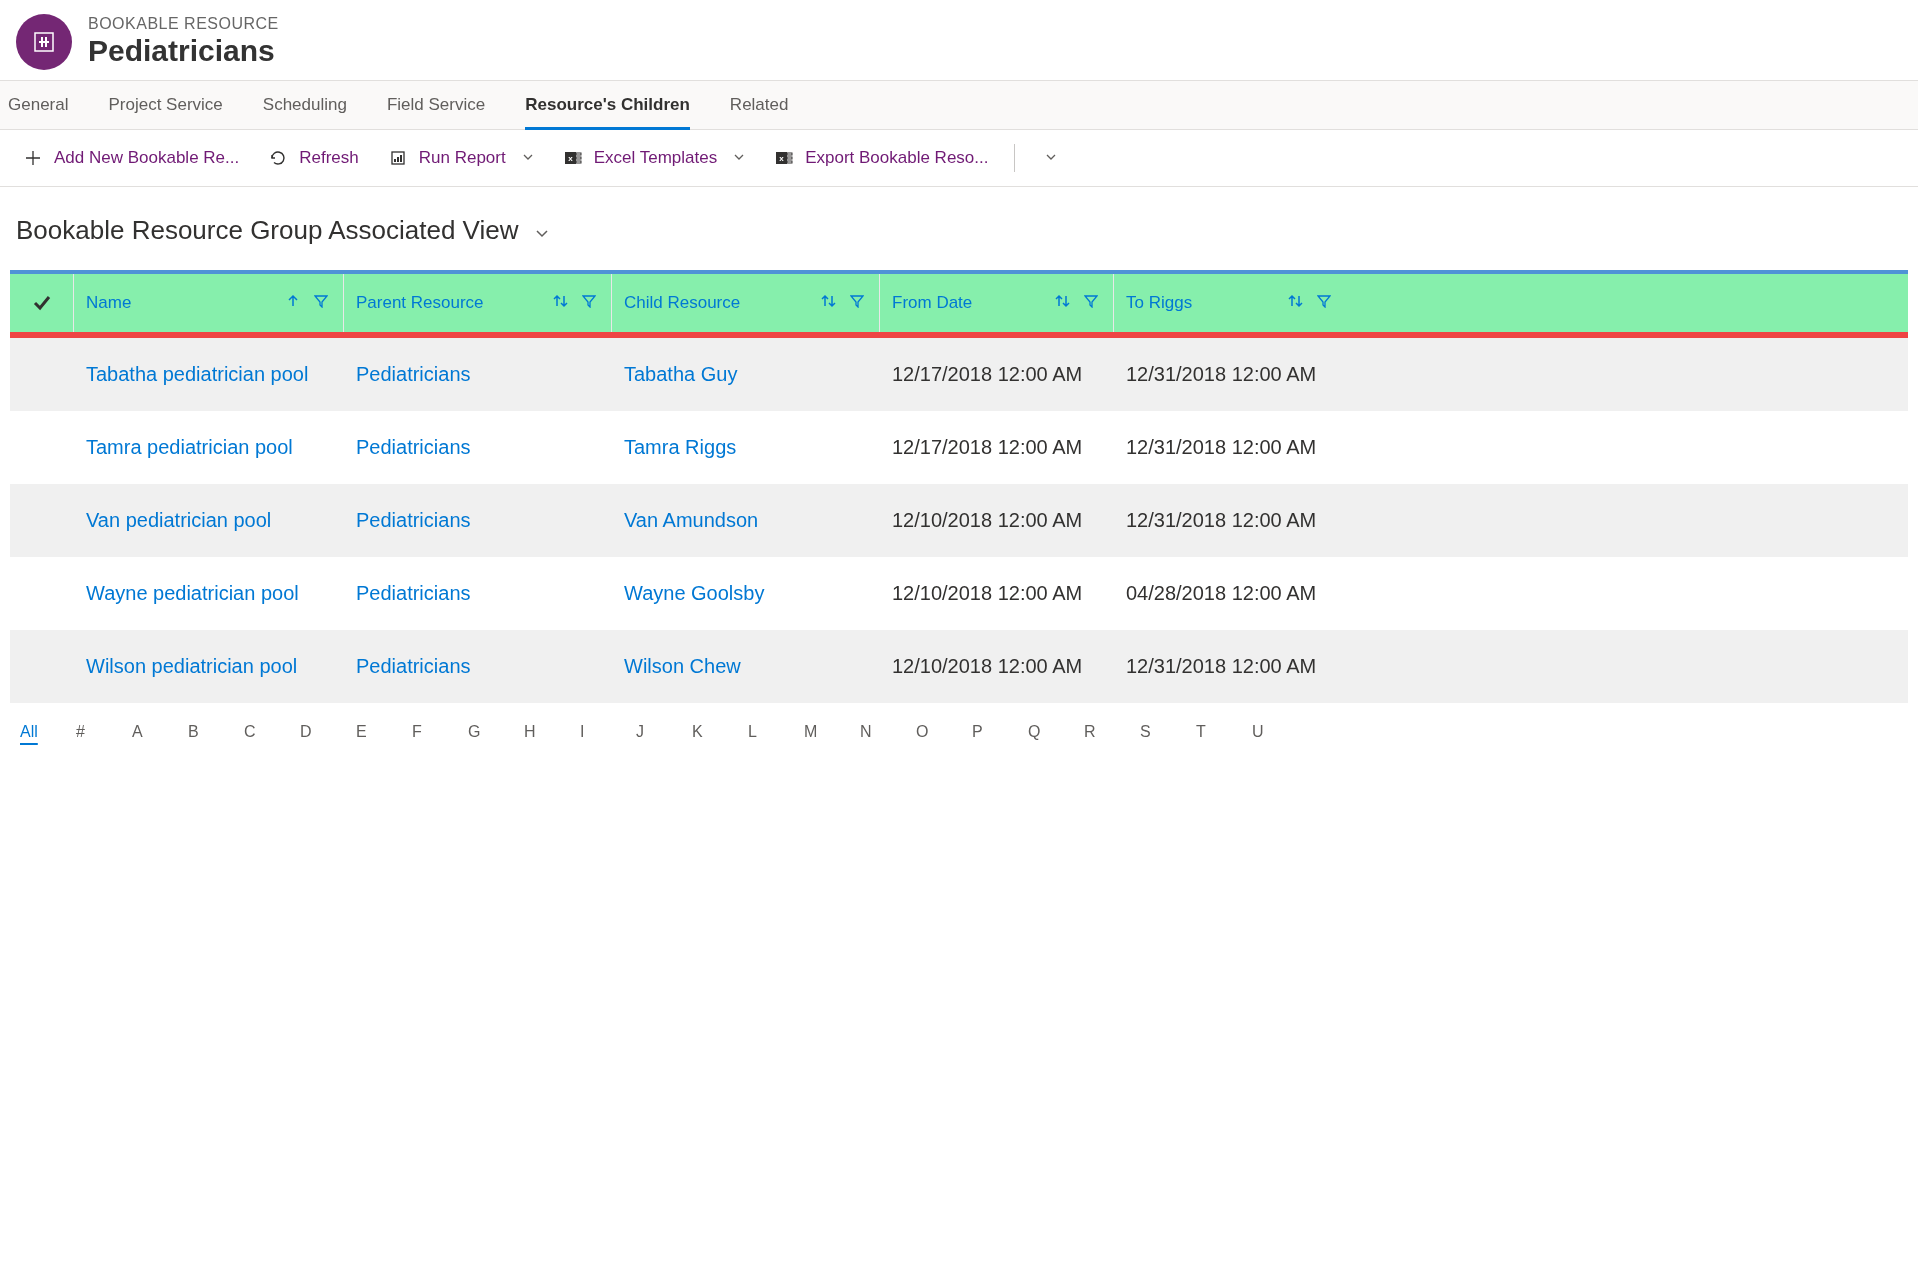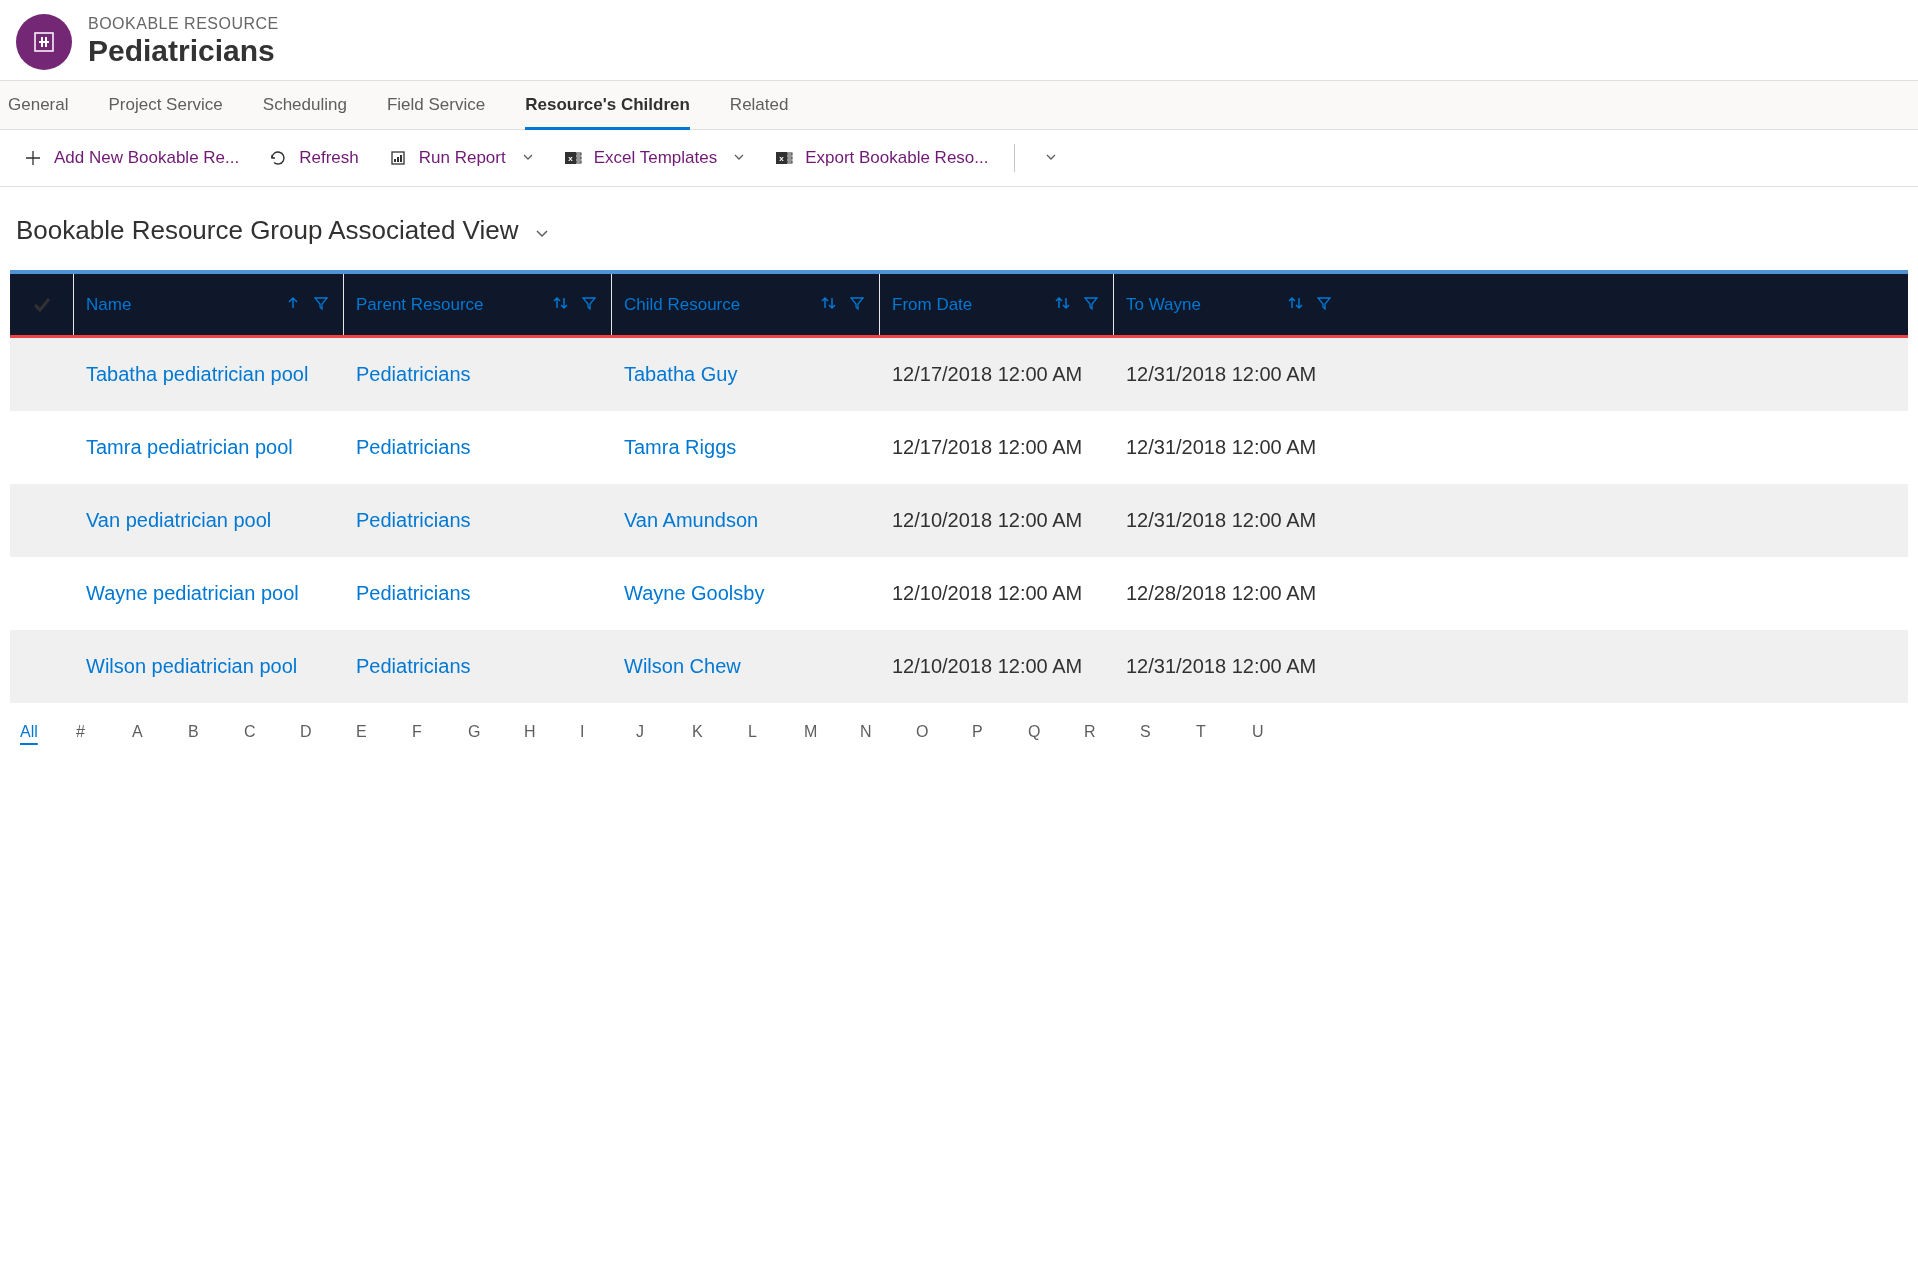--- a/index.html
+++ b/index.html
@@ -139,22 +139,22 @@
     }
     
     
     .table-container {
       margin: 0 10px;
       border-top: 4px solid #4f93d6;
     }
     .table-header {
       display: flex;
       align-items: center;
-      background: #0f172a;
-      border-bottom: 3px solid #ef4444;
+      background: #86efac;
+      border-bottom: 6px solid #ef4444;
       height: 64px;
     }
     .checkbox-col {
       width: 64px;
       display: flex;
       align-items: center;
       justify-content: center;
       border-right: 1px solid #e8e8e8;
       height: 100%;
     }
@@ -410,21 +410,21 @@
             <path d="M11 2 L11 12 M8 9 L11 12 L14 9" fill="none" stroke="#0078d4" stroke-width="1.5"></path>
           </svg>
       </span>
       <span class="col-filter-icon">
         <svg width="14" height="14" viewBox="0 0 14 14">
             <path d="M1 2 L13 2 L8 8 L8 13 L6 11 L6 8 Z" fill="none" stroke="#0078d4" stroke-width="1.3"></path>
           </svg>
       </span>
     </div>
     <div class="col col-to">
-      <span class="col-header-text">To Wayne</span>
+      <span class="col-header-text">To Riggs</span>
       <span class="col-sort-icon">
         <svg width="16" height="14" viewBox="0 0 16 14">
             <path d="M4 12 L4 2 M1 5 L4 2 L7 5" fill="none" stroke="#0078d4" stroke-width="1.5"></path>
             <path d="M11 2 L11 12 M8 9 L11 12 L14 9" fill="none" stroke="#0078d4" stroke-width="1.5"></path>
           </svg>
       </span>
       <span class="col-filter-icon">
         <svg width="14" height="14" viewBox="0 0 14 14">
             <path d="M1 2 L13 2 L8 8 L8 13 L6 11 L6 8 Z" fill="none" stroke="#0078d4" stroke-width="1.3"></path>
           </svg>
@@ -456,21 +456,21 @@
     <div class="cell col-child cell-link">Van Amundson</div>
     <div class="cell col-from cell-text">12/10/2018 12:00 AM</div>
     <div class="cell col-to cell-text">12/31/2018 12:00 AM</div>
   </div>
       <div class="table-row">
     <div class="row-checkbox-col"></div>
     <div class="cell col-name cell-link">Wayne pediatrician pool</div>
     <div class="cell col-parent cell-link">Pediatricians</div>
     <div class="cell col-child cell-link">Wayne Goolsby</div>
     <div class="cell col-from cell-text">12/10/2018 12:00 AM</div>
-    <div class="cell col-to cell-text">12/28/2018 12:00 AM</div>
+    <div class="cell col-to cell-text">04/28/2018 12:00 AM</div>
   </div>
       <div class="table-row">
     <div class="row-checkbox-col"></div>
     <div class="cell col-name cell-link">Wilson pediatrician pool</div>
     <div class="cell col-parent cell-link">Pediatricians</div>
     <div class="cell col-child cell-link">Wilson Chew</div>
     <div class="cell col-from cell-text">12/10/2018 12:00 AM</div>
     <div class="cell col-to cell-text">12/31/2018 12:00 AM</div>
   </div>
     </div>

